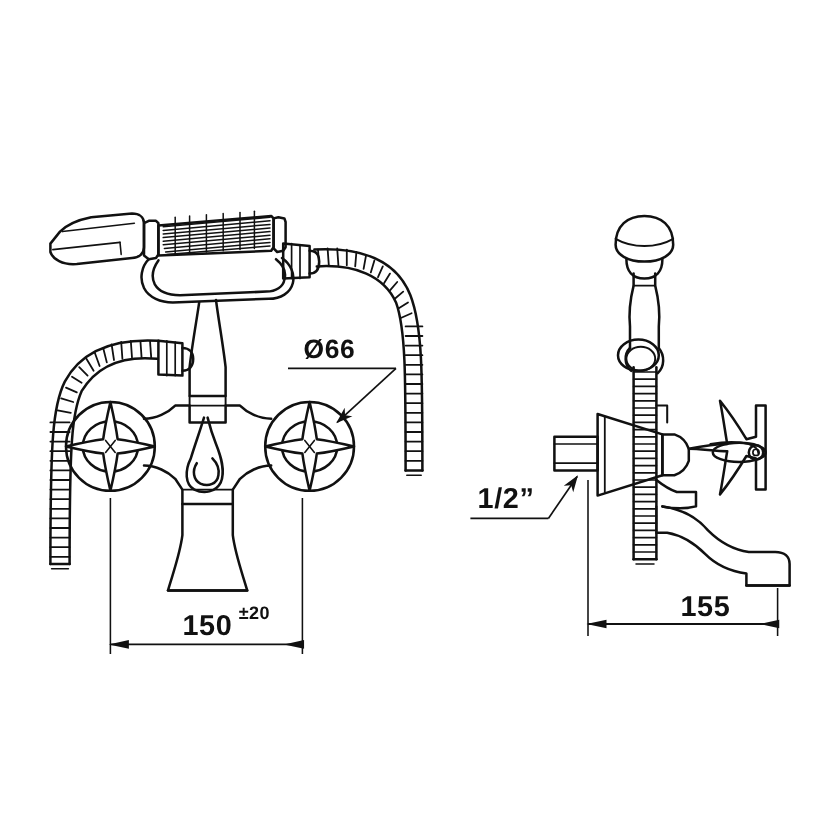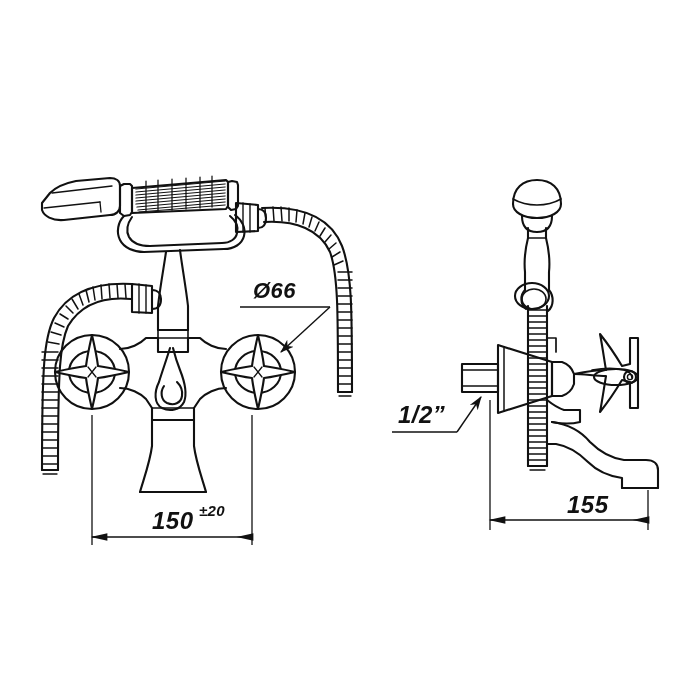--- a/index.html
+++ b/index.html
@@ -7,21 +7,20 @@
     padding: 0;
     background: #ffffff;
   }
   #page {
     position: relative;
     width: 700px;
     height: 680px;
     background: #ffffff;
     overflow: hidden;
     font-family: "Liberation Sans", sans-serif;
-    font-style: italic;
   }
   #drawing-svg {
     position: absolute;
     left: 0;
     top: 0;
     width: 700px;
     height: 700px;
     display: block;
   }
   .dim-text {

